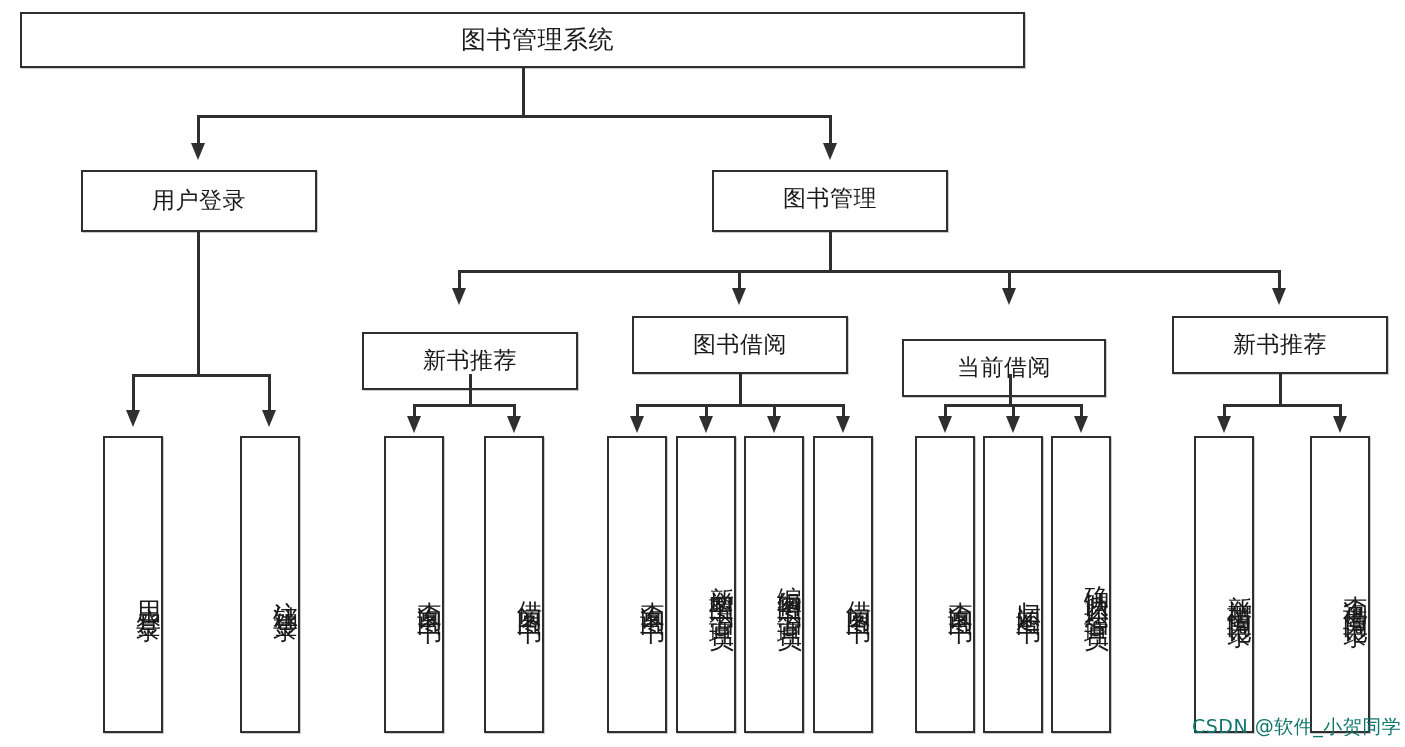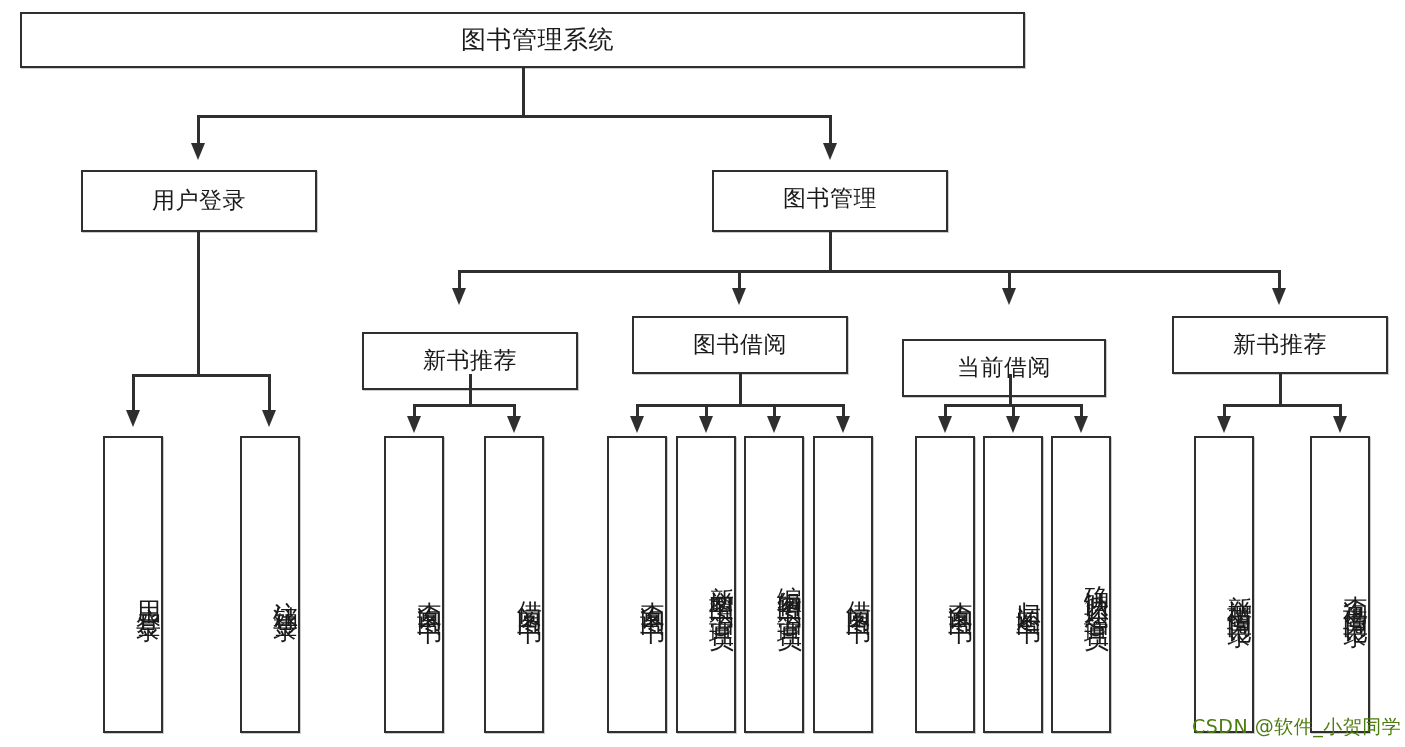--- a/index.html
+++ b/index.html
@@ -71,21 +71,21 @@
     height: 0;
     border-left: 7px solid transparent;
     border-right: 7px solid transparent;
     border-top: 17px solid #2f2f2f;
   }
 
   
   .watermark {
     position: absolute;
     font-size: 19px;
-    color: #4d7c0f;
+    color: #0f766e;
     white-space: nowrap;
     letter-spacing: 0.5px;
     font-family: "DejaVu Sans", "Liberation Sans", sans-serif;
   }
 </style>
 </head>
 <body>
 
 <div id="canvas">
 

